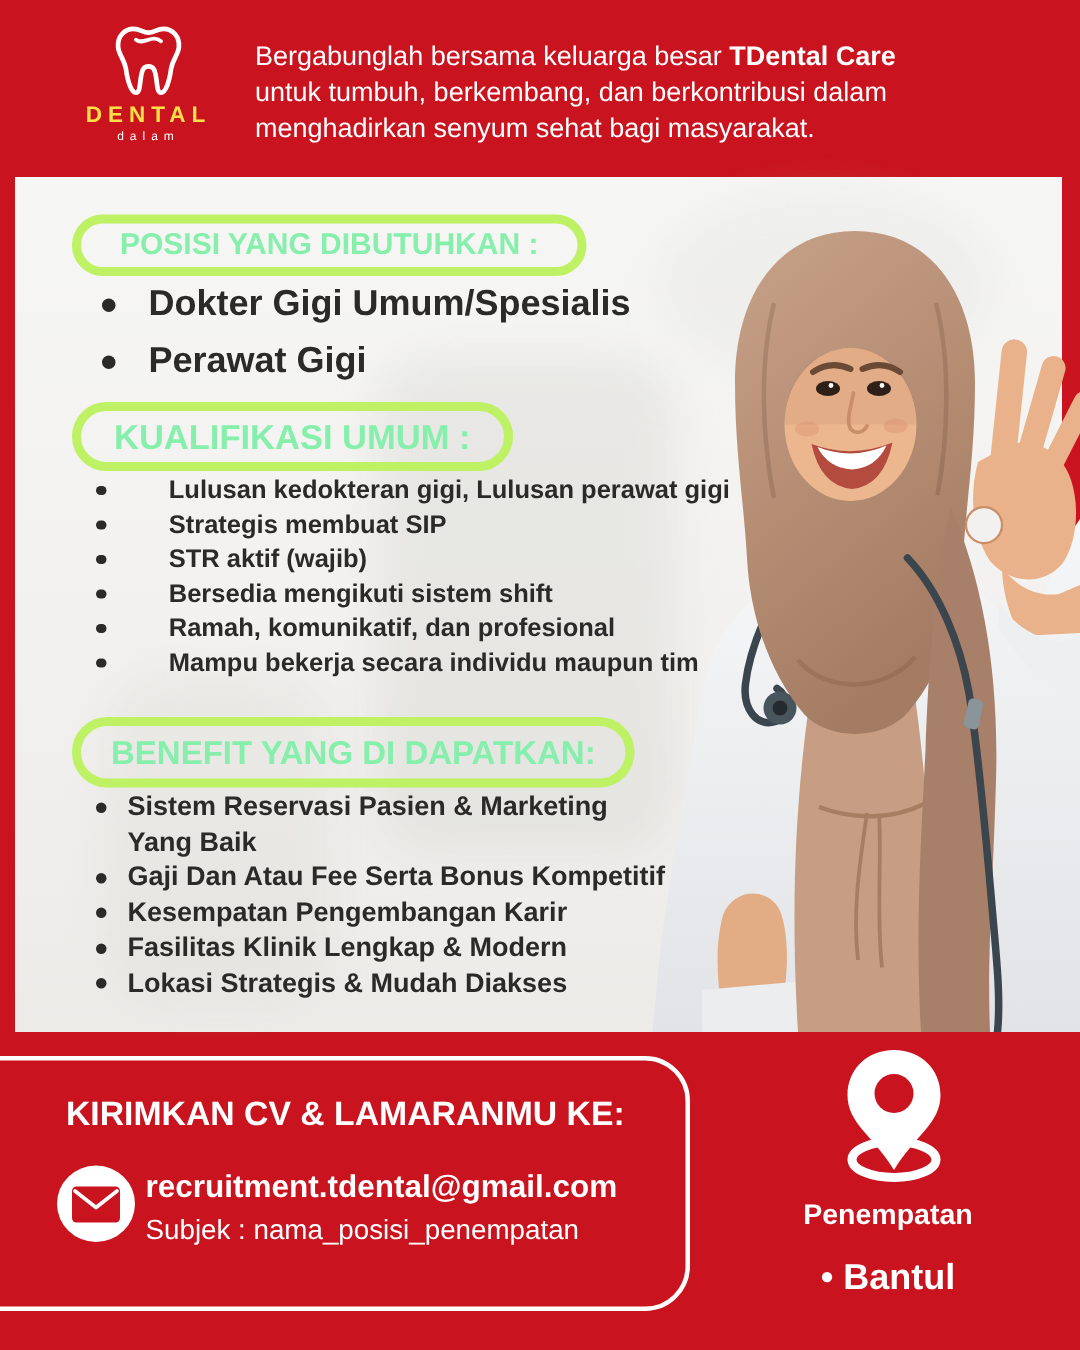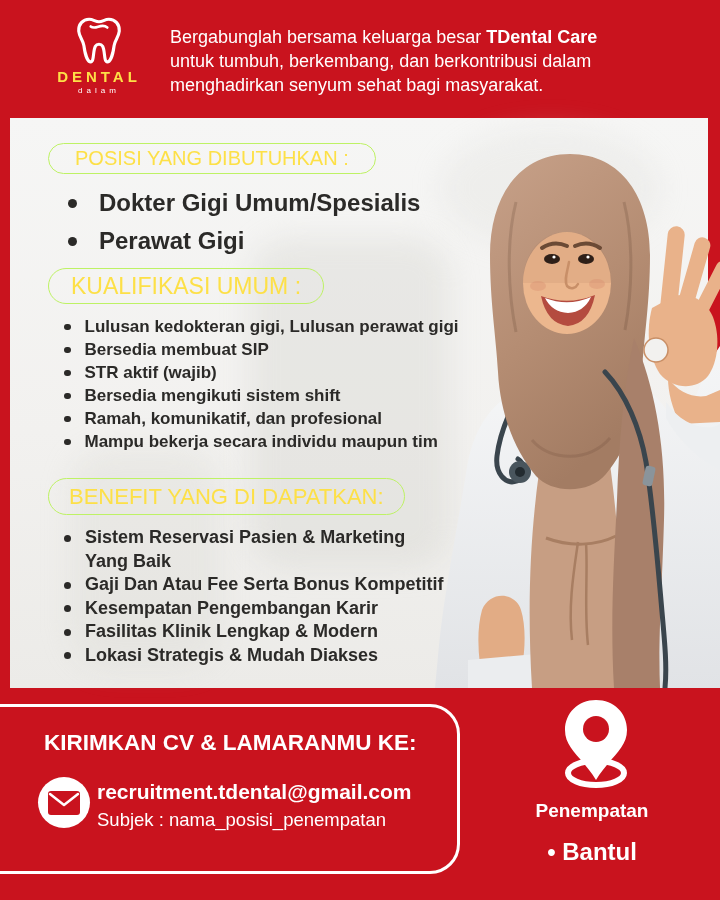--- a/index.html
+++ b/index.html
@@ -25,33 +25,33 @@
     background:linear-gradient(180deg,#F6F6F5 0%,#F2F1EF 55%,#ECEBE8 100%);
     z-index:1;
   }
   .bg-blob { position:absolute; border-radius:40px; filter:blur(14px); }
   .blob1 { left:240px; top:120px; width:200px; height:330px; background:rgba(205,205,200,.30); }
   .blob2 { left:60px; top:330px; width:150px; height:220px; background:rgba(210,210,205,.25); }
   .blob3 { left:430px; top:10px; width:220px; height:120px; background:rgba(215,215,210,.22); border-radius:50%; }
   
   .sec-pill {
     position:absolute; z-index:3; display:inline-block;
-    border:1px solid #bef264; border-radius:24px; background:transparent;
-    font-weight:normal; white-space:nowrap; color:#fde047;
+    border:6px solid #bef264; border-radius:24px; background:transparent;
+    font-weight:bold; white-space:nowrap; color:#86efac;
   }
   .pill1 { left:48px; top:143px; font-size:20px; line-height:29px; padding:0 26px; }
   .pill2 { left:48px; top:268px; font-size:23px; line-height:34px; padding:0 22px; }
   .pill3 { left:48px; top:478px; font-size:22px; line-height:35px; padding:0 20px; }
   .blist { position:absolute; z-index:3; left:60px; }
   .list1 { top:184px; width:420px; }
   .list2 { top:315px; width:440px; }
   .list3 { top:526px; width:396px; }
   .b-item { display:flex; align-items:flex-start; font-weight:bold; color:#2B2A28; }
   .list1 .b-item { font-size:24px; line-height:38px; }
-  .list2 .b-item { font-size:17px; line-height:23px; }
+  .list2 .b-item { font-size:17px; line-height:23px;gap:28px; }
   .list3 .b-item { font-size:18px; line-height:23.5px; }
   .dot { flex:0 0 auto; border-radius:50%; background:#2B2A28; }
   .list1 .dot { width:9px;  height:9px;  margin:15px 22px 0 8px; }
   .list2 .dot { width:6.5px; height:6.5px; margin:8.5px 14px 0 4px; }
   .list3 .dot { width:7px; height:7px; margin:8.5px 14px 0 4px; }
   
   .photo { position:absolute; left:420px; top:140px; width:300px; height:548px; z-index:2; }
   
   .footer { position:absolute; left:0; top:688px; width:720px; height:212px; z-index:2; }
   .send-box {
@@ -111,21 +111,21 @@
   </div>
 
   <div class="sec-pill pill2">KUALIFIKASI UMUM :</div>
   <div class="blist list2">
     <div class="b-item">
         <span class="dot"></span>
         <span>Lulusan kedokteran gigi, Lulusan perawat gigi</span>
       </div>
     <div class="b-item">
         <span class="dot"></span>
-        <span>Bersedia membuat SIP</span>
+        <span>Strategis membuat SIP</span>
       </div>
     <div class="b-item">
         <span class="dot"></span>
         <span>STR aktif (wajib)</span>
       </div>
     <div class="b-item">
         <span class="dot"></span>
         <span>Bersedia mengikuti sistem shift</span>
       </div>
     <div class="b-item">

